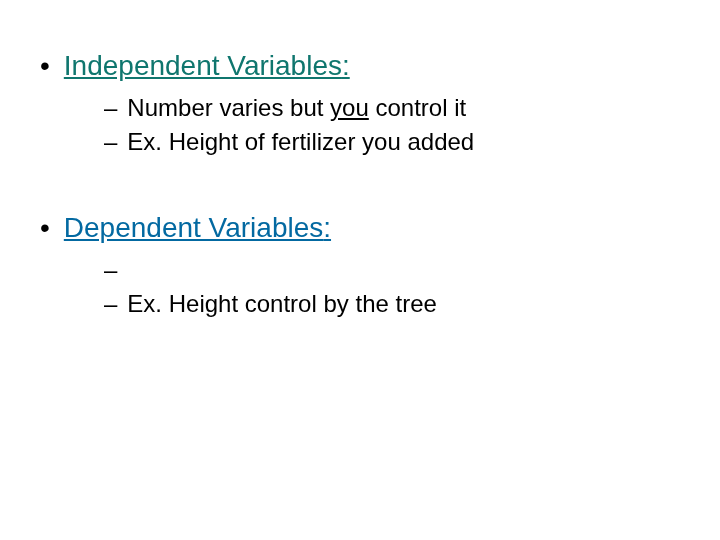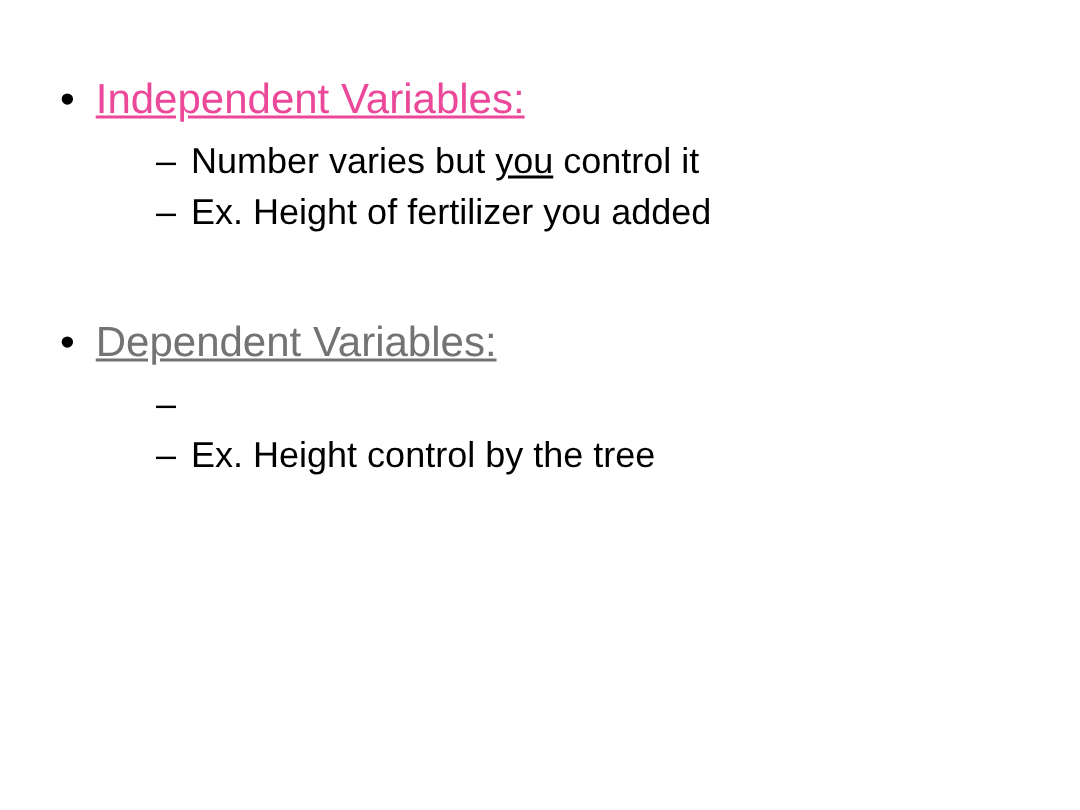--- a/index.html
+++ b/index.html
@@ -44,24 +44,24 @@
     color: #000;
     margin-bottom: 2px;
   }
   .sub-item .dash {
     margin-right: 10px;
   }
   .u {
     text-decoration: underline;
   }
   .green {
-    color: #737373;
+    color: #0369a1;
   }
   .indigo {
-    color: #ec4899;
+    color: #0f766e;
   }
   .group2 {
     margin-top: 52px;
   }
 </style>
 </head>
 <body>
 
 <div class="slide">
 

